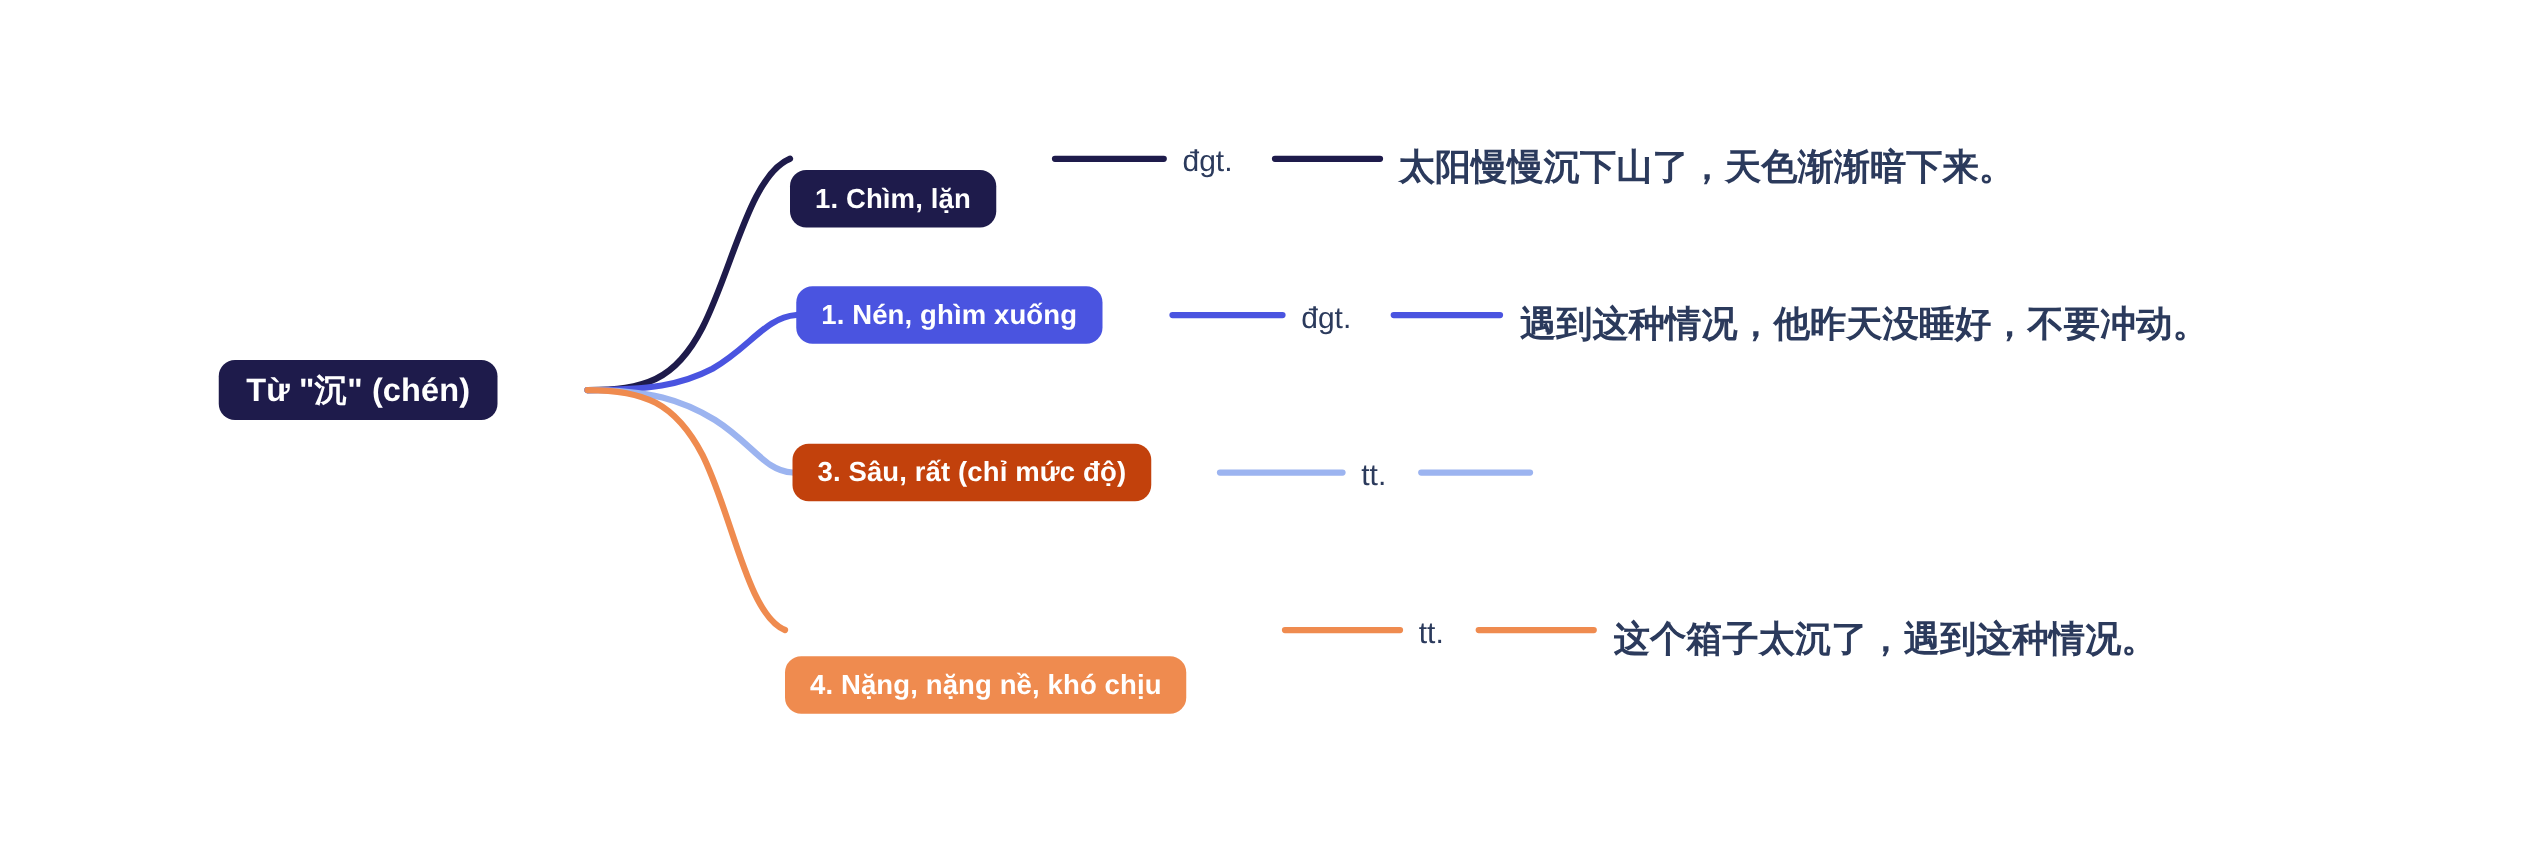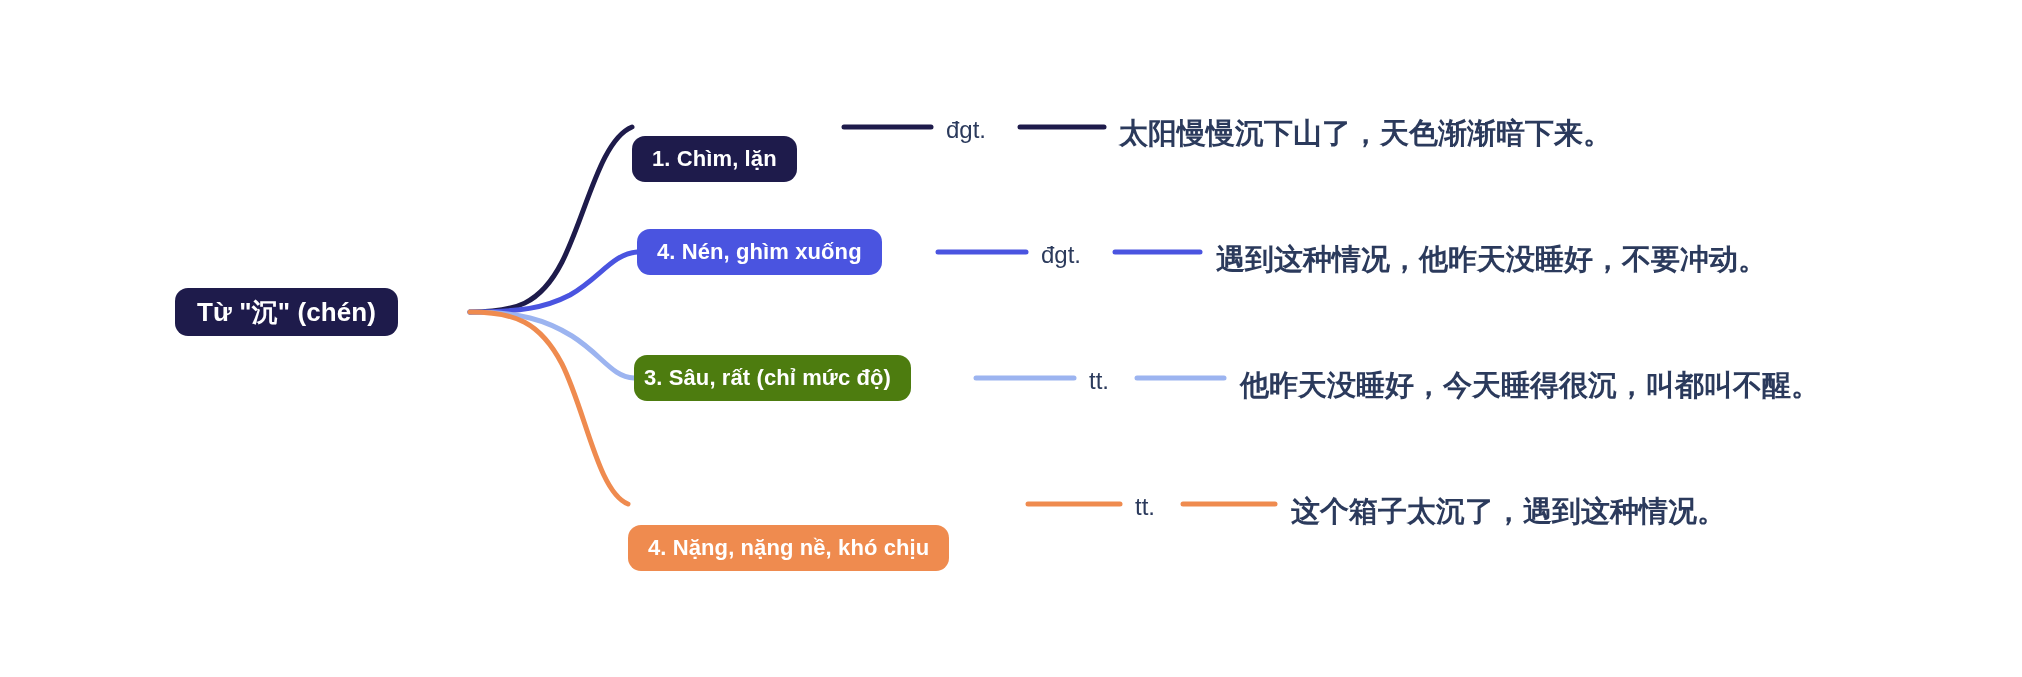--- a/index.html
+++ b/index.html
@@ -92,35 +92,34 @@
     <line x1="1020" y1="127" x2="1104" y2="127" stroke="#1e1b4b" stroke-width="5" stroke-linecap="round"></line>
     <line x1="1115" y1="252" x2="1200" y2="252" stroke="#4a54e0" stroke-width="5" stroke-linecap="round"></line>
     <line x1="1137" y1="378" x2="1224" y2="378" stroke="#9cb4f0" stroke-width="5" stroke-linecap="round"></line>
     <line x1="1183" y1="504" x2="1275" y2="504" stroke="#ef8b4f" stroke-width="5" stroke-linecap="round"></line>
   </svg>
 
   <div class="node" id="root-node" style="background: rgb(30, 27, 75); color: rgb(255, 255, 255);">Từ "沉" (chén)</div>
 
   <div class="node branch-node" id="node-1" style="background: rgb(30, 27, 75); color: rgb(255, 255, 255);">1.  Chìm, lặn</div>
 
-  <div class="node branch-node" id="node-2" style="background: rgb(74, 84, 224); color: rgb(255, 255, 255);">4. Nén, ghìm xuống</div>
+  <div class="node branch-node" id="node-2" style="background: rgb(74, 84, 224); color: rgb(255, 255, 255);">1. Nén, ghìm xuống</div>
 
-  <div class="node branch-node" id="node-3" style="background: #4d7c0f; color: rgb(255, 255, 255); padding-left: 10px;">3. Sâu, rất (chỉ mức độ)</div>
+  <div class="node branch-node" id="node-3" style="background: #c2410c; color: rgb(255, 255, 255);">3. Sâu, rất (chỉ mức độ)</div>
 
   <div class="node branch-node" id="node-4" style="background: rgb(239, 139, 79); color: rgb(255, 255, 255);">4. Nặng, nặng nề, khó chịu</div>
 
   <div class="pos-label" id="pos-1" style="color: rgb(43, 58, 92);">đgt.</div>
 
   <div class="pos-label" id="pos-2" style="color: rgb(43, 58, 92);">đgt.</div>
 
   <div class="pos-label" id="pos-3" style="color: rgb(43, 58, 92);">tt.</div>
 
   <div class="pos-label" id="pos-4" style="color: rgb(43, 58, 92);">tt.</div>
 
   <div class="example" id="ex-1" style="color: rgb(43, 58, 92);">太阳慢慢沉下山了，天色渐渐暗下来。</div>
 
   <div class="example" id="ex-2" style="color: rgb(43, 58, 92);">遇到这种情况，他昨天没睡好，不要冲动。</div>
 
-  <div class="example" id="ex-3" style="color: rgb(43, 58, 92);">他昨天没睡好，今天睡得很沉，叫都叫不醒。</div>
 
   <div class="example" id="ex-4" style="color: rgb(43, 58, 92);">这个箱子太沉了，遇到这种情况。</div>
 
 </div>
 
 </body></html>

